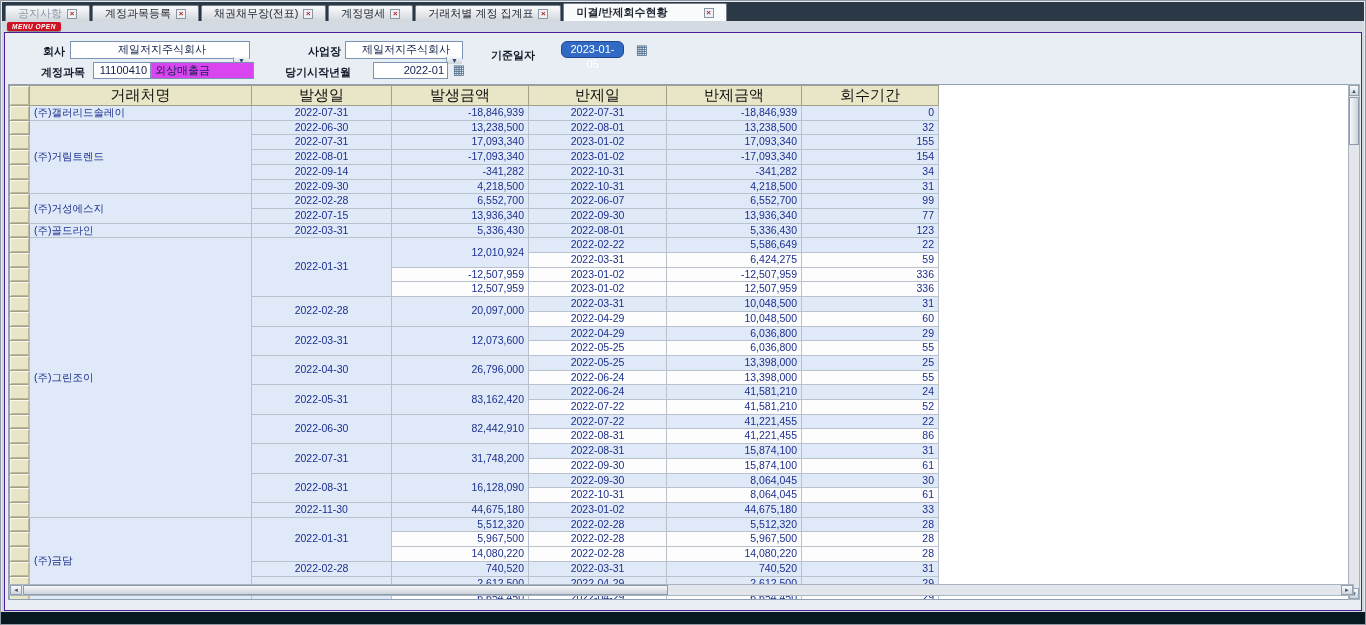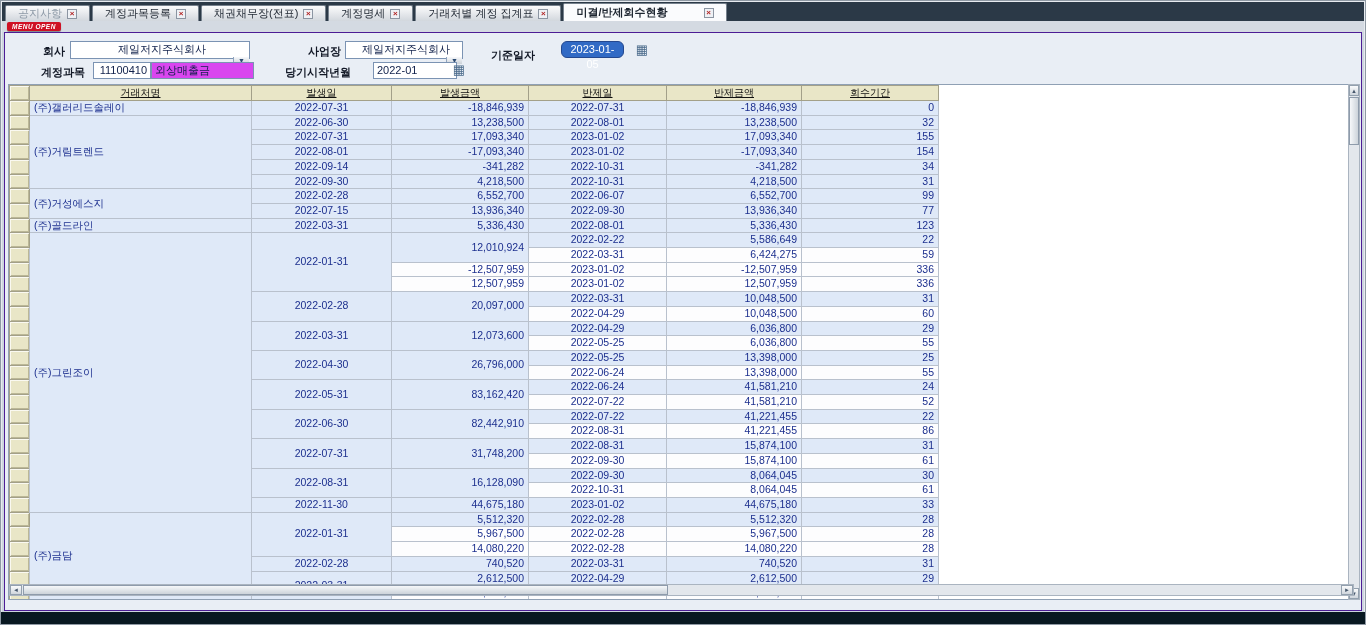--- a/index.html
+++ b/index.html
@@ -67,39 +67,39 @@
   }
 
   .field {
     position:absolute; height:17px; border:1px solid #7b93b3; background:#fff;
     color:#10204a; line-height:15px; padding:0 3px;
   }
   .basedate  { left:556px; top:8px;  width:63px; text-align:center; font-weight:normal;
                background:var(--selection-blue,#316ac5); color:#fff; border-color:#24488f;border-radius:6px; }
   .acct-code { left:88px;  top:29px; width:58px;text-align:right;  }
   .acct-name { left:146px; top:29px; width:103px; background:#d946ef; }
-  .startmonth{ left:368px; top:29px; width:84px; text-align:left; }
+  .startmonth{ left:368px; top:29px; width:75px; text-align:right; }
 
   .cal-icon {
     position:absolute; width:14px; height:15px; font-size:13px; line-height:15px;
     color:#4a6a8a; text-align:center; cursor:pointer;
   }
   .cal1 { left:630px; top:9px; }
   .cal2 { left:447px; top:29px; }
 
   
   .gridwrap {
     position:absolute; left:3px; top:51px; width:1343px; height:516px;
     background:#fff; border:1px solid #8fa0b4; overflow:hidden;
   }
   table { border-collapse:collapse; table-layout:fixed; width:929px; }
   th {
     background:var(--header-beige,#e9e6c7); border:1px solid #a3a089;
-    height:15px; font-size:10px; font-weight:normal; color:#111;
-    overflow:hidden; white-space:nowrap;text-decoration:underline;
+    height:15px; font-size:15px; font-weight:normal; color:#111;
+    overflow:hidden; white-space:nowrap;
   }
   td {
     border:1px solid #b9c1cd; height:13.7px; line-height:13.7px;
     font-size:10.5px; color:var(--text-navy,#1c2f8e);
     padding:0 4px; overflow:hidden; white-space:nowrap;
     background:var(--cell-blue,#dfe9f8);
   }
   td.sel, th.selh {
     background:var(--header-beige,#e9e6c7); border-color:#a3a089; padding:0;
     box-shadow: inset 1px 1px 0 rgba(255,255,255,.75), inset -1px -1px 0 rgba(118,112,78,.4);

